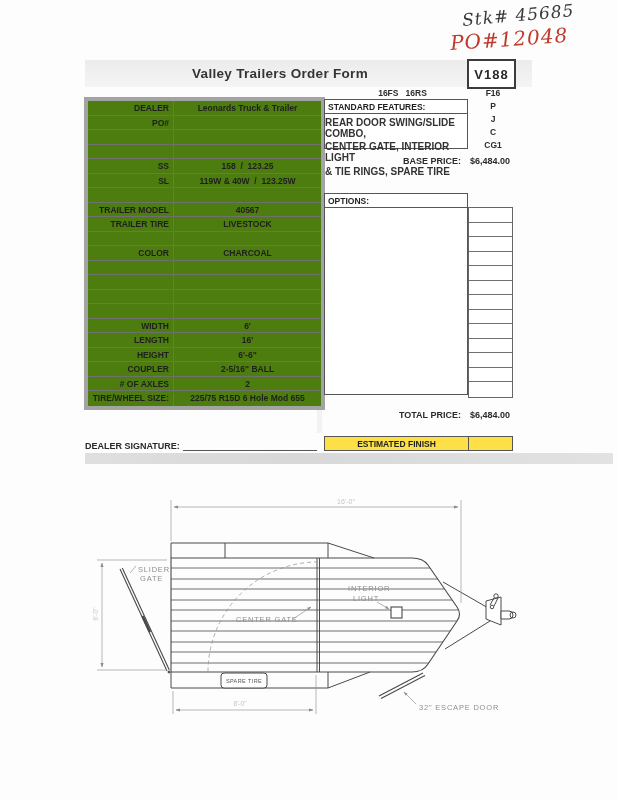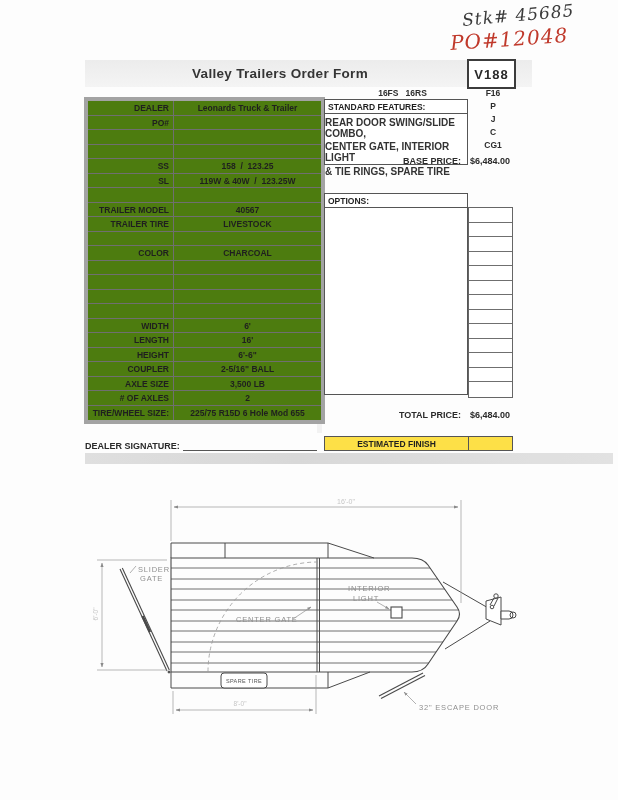--- a/index.html
+++ b/index.html
@@ -138,34 +138,30 @@
       </div>
     <div class="t-row">
         <div class="t-label">HEIGHT</div>
         <div class="t-value">6'-6"</div>
       </div>
     <div class="t-row">
         <div class="t-label">COUPLER</div>
         <div class="t-value">2-5/16" BALL</div>
       </div>
     <div class="t-row">
-        <div class="t-label">AXLE SIZE</div>
-        <div class="t-value">3,500 LB</div>
-      </div>
-    <div class="t-row">
         <div class="t-label"># OF AXLES</div>
         <div class="t-value">2</div>
       </div>
     <div class="t-row">
         <div class="t-label">TIRE/WHEEL SIZE:</div>
         <div class="t-value">225/75 R15D 6 Hole Mod 655</div>
       </div>
   </div>
 
-  <div class="abs feat-box" style="left:324px;top:99px;width:144px;height:66px;">
+  <div class="abs feat-box" style="left:324px;top:99px;width:144px;height:50px;">
     <div class="feat-head">STANDARD FEATURES:</div>
     <div class="feat-line">REAR DOOR SWING/SLIDE COMBO,</div>
     <div class="feat-line">CENTER GATE, INTERIOR LIGHT</div>
     <div class="feat-line">&amp; TIE RINGS, SPARE TIRE</div>
   </div>
 
   <div class="abs feat-code" style="left:478px;top:101px;width:30px;">P</div>
   <div class="abs feat-code" style="left:478px;top:114px;width:30px;">J</div>
   <div class="abs feat-code" style="left:478px;top:127px;width:30px;">C</div>
   <div class="abs feat-code" style="left:478px;top:140px;width:30px;">CG1</div>

